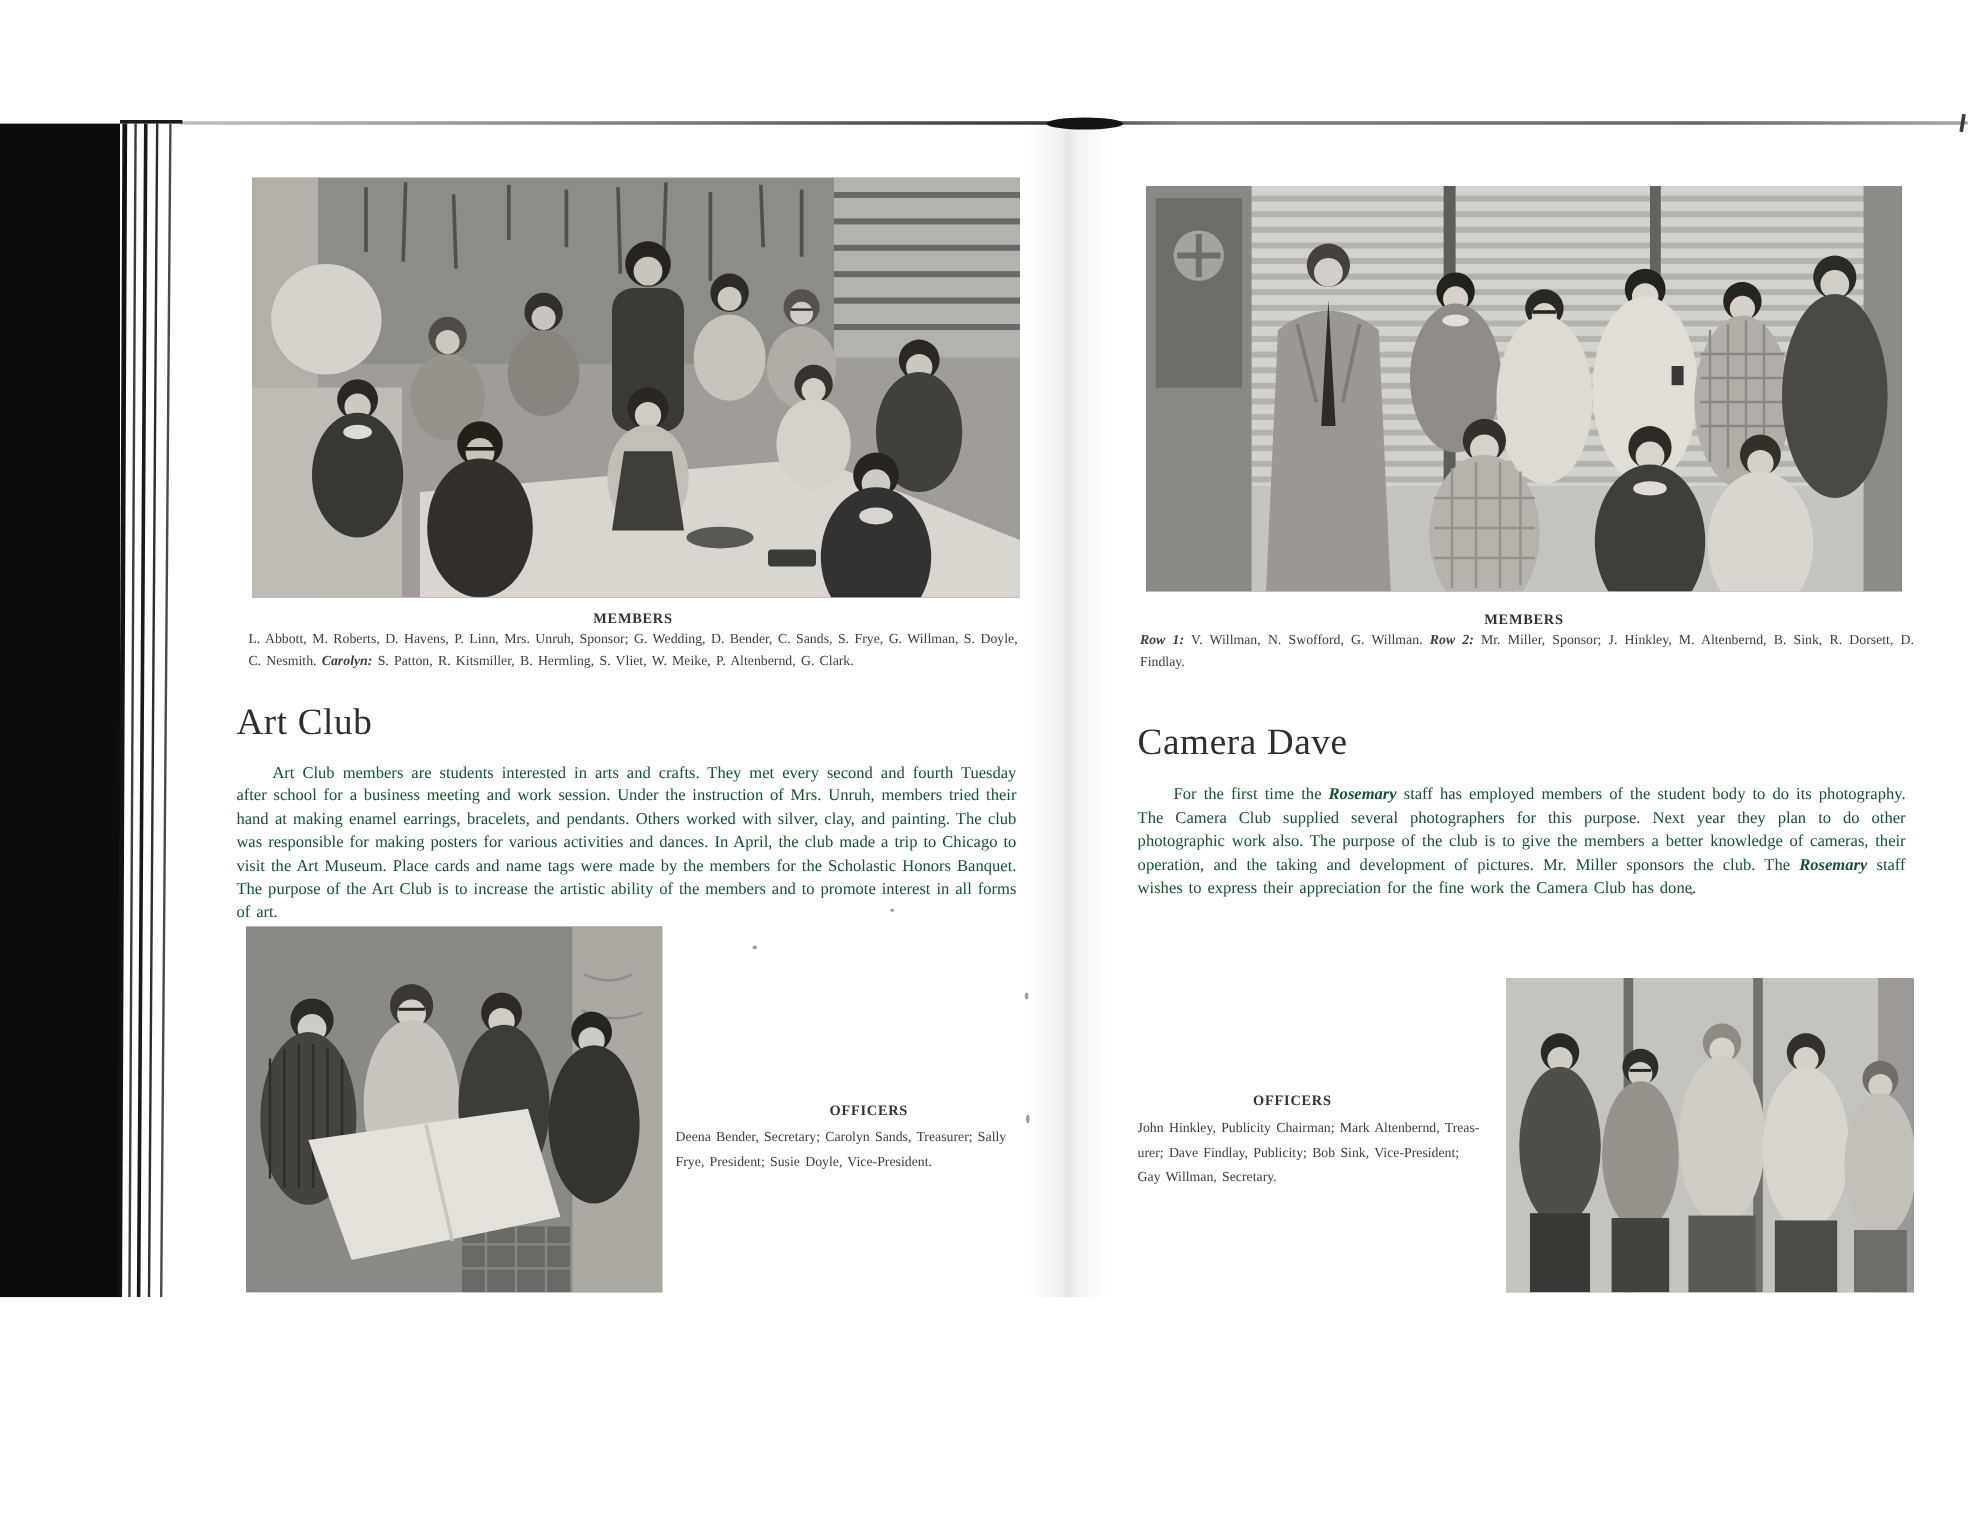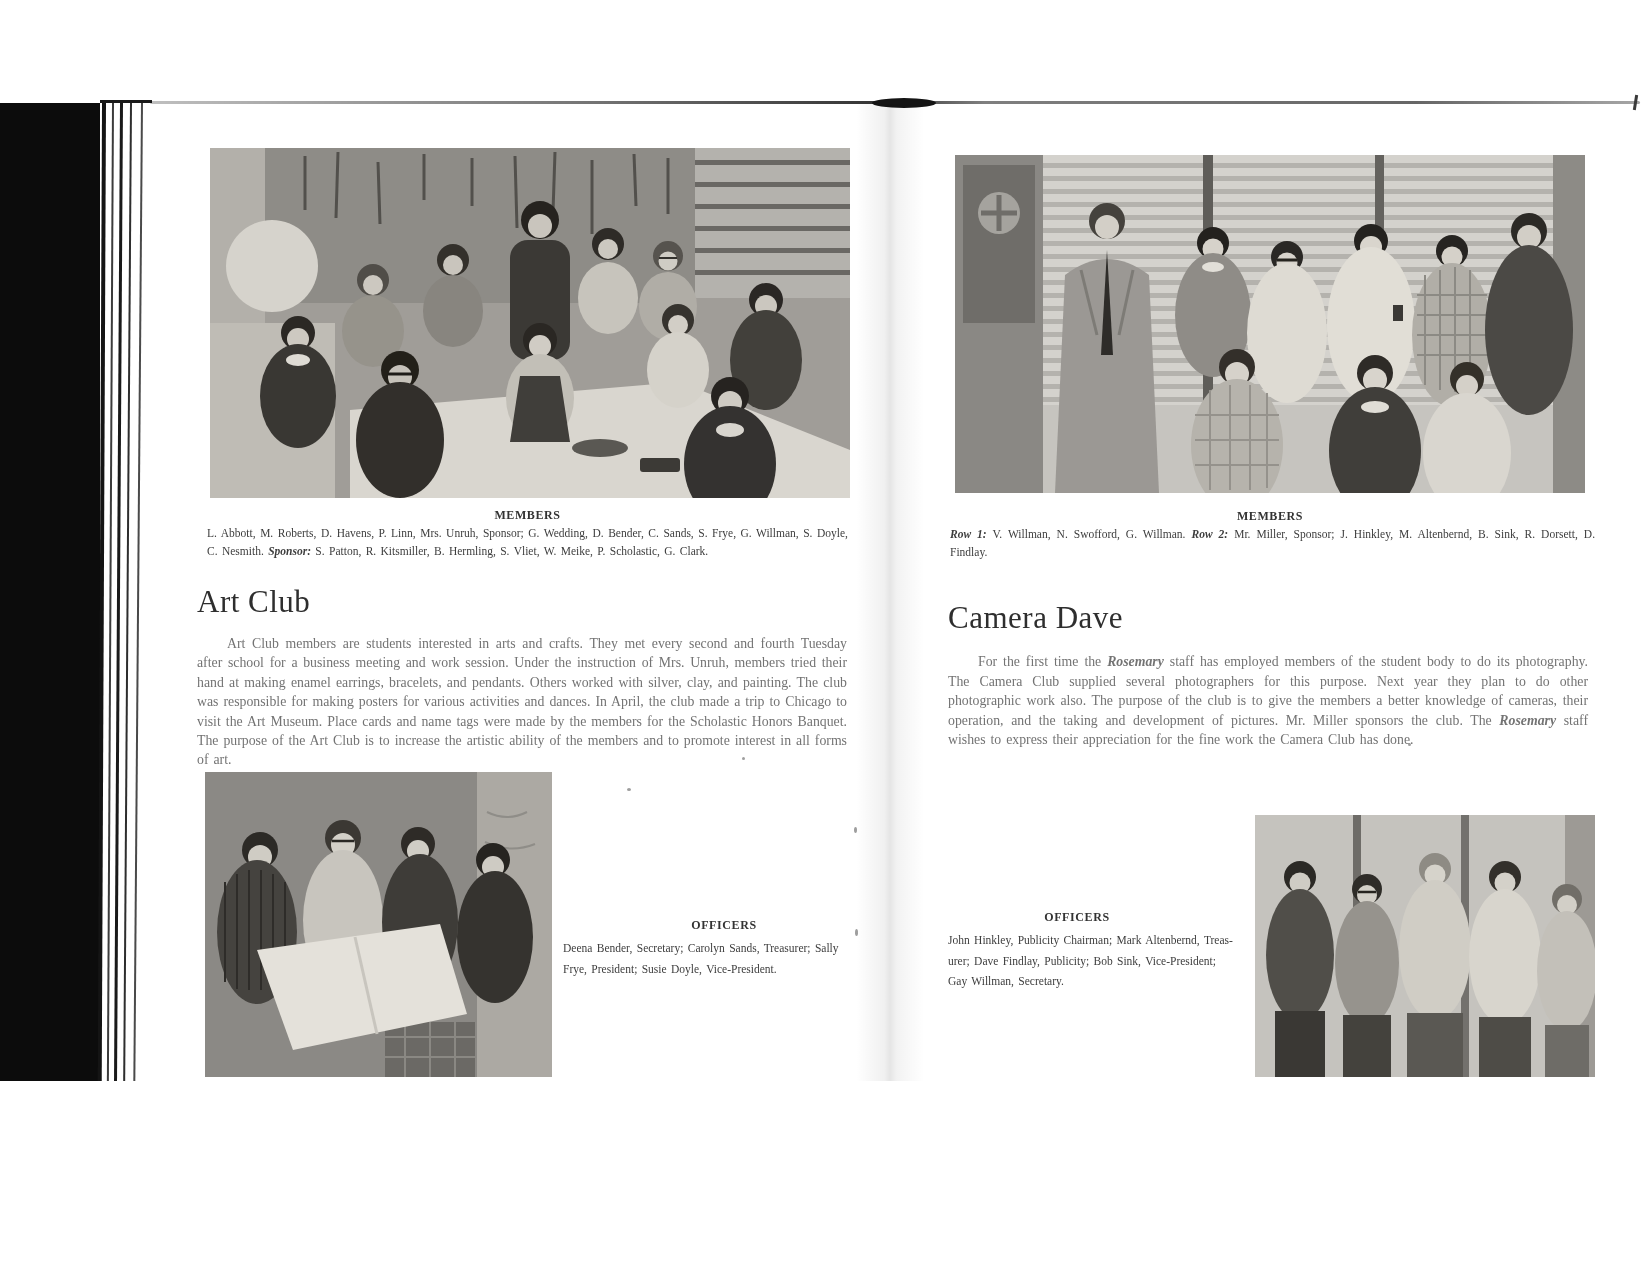--- a/index.html
+++ b/index.html
@@ -34,21 +34,21 @@
   .photo { position:absolute; overflow:hidden; background:#9a9a9a; }
   .photo svg { display:block; }
   .ph-art-group       { left:210px;  top:148px; width:640px; height:350px; }
   .ph-camera-group    { left:955px;  top:155px; width:630px; height:338px; }
   .ph-art-officers    { left:205px;  top:772px; width:347px; height:305px; }
   .ph-camera-officers { left:1255px; top:815px; width:340px; height:262px; }
   
   .small-head { position:absolute; font-size:12px; font-weight:bold; letter-spacing:0.6px; color:#333; text-align:center; }
   .members    { position:absolute; font-size:11.5px; line-height:18px; text-align:justify; color:#3d3d3d; word-spacing:1.5px; }
   .club-title { position:absolute; font-size:31px; color:#2e2e2e; letter-spacing:0.5px; }
-  .body-para  { position:absolute; font-size:13.8px; line-height:19.4px; text-align:justify; text-indent:30px; word-spacing:1.5px; color:#737373; }
+  .body-para  { position:absolute; font-size:13.8px; line-height:19.4px; text-align:justify; text-indent:30px; word-spacing:1.5px; color:#14532d; }
   .officers   { position:absolute; font-size:11.5px; line-height:21px; color:#3d3d3d; word-spacing:1.5px; }
   .officers div { white-space:nowrap; }
   .it { font-style:italic;font-weight:bold; }
 </style>
 </head>
 <body>
 
 <div class="stage">
 
   <div class="black-left"></div>
@@ -140,21 +140,21 @@
         <circle cx="520" cy="255" r="12" fill="#cfcbc3"></circle>
       <ellipse cx="520" cy="316" rx="46" ry="58" fill="#343230"></ellipse>
         <ellipse cx="520" cy="282" rx="14" ry="7" fill="#d8d5ce"></ellipse>
       <ellipse cx="390" cy="300" rx="28" ry="9" fill="#5a5853"></ellipse>
       <rect x="430" y="310" width="40" height="14" rx="3" fill="#3c3a36"></rect>
     </svg>
   </div>
 
   <div class="small-head" style="left:207px; top:508px; width:641px;">MEMBERS</div>
 
-  <div class="members" style="left:207px; top:524px; width:641px;"><span>L. Abbott, M. Roberts, D. Havens, P. Linn, Mrs. Unruh, Sponsor; G. Wedding, D. Bender, C. Sands, S. Frye, G. Willman, S. Doyle, C. Nesmith. </span><span class="it">Sponsor:</span><span> S. Patton, R. Kitsmiller, B. Hermling, S. Vliet, W. Meike, P. Scholastic, G. Clark.</span></div>
+  <div class="members" style="left:207px; top:524px; width:641px;"><span>L. Abbott, M. Roberts, D. Havens, P. Linn, Mrs. Unruh, Sponsor; G. Wedding, D. Bender, C. Sands, S. Frye, G. Willman, S. Doyle, C. Nesmith. </span><span class="it">Carolyn:</span><span> S. Patton, R. Kitsmiller, B. Hermling, S. Vliet, W. Meike, P. Altenbernd, G. Clark.</span></div>
 
   <div class="club-title" style="left:197px; top:584px; width:650px;">Art Club</div>
 
   <div class="body-para" style="left:197px; top:634px; width:650px;">Art Club members are students interested in arts and crafts. They met every second and fourth Tuesday after school for a business meeting and work session. Under the instruction of Mrs. Unruh, members tried their hand at making enamel earrings, bracelets, and pendants. Others worked with silver, clay, and painting. The club was responsible for making posters for various activities and dances. In April, the club made a trip to Chicago to visit the Art Museum. Place cards and name tags were made by the members for the Scholastic Honors Banquet. The purpose of the Art Club is to increase the artistic ability of the members and to promote interest in all forms of art.</div>
 
   <div class="photo ph-art-officers">
     <svg viewBox="0 0 347 305" width="100%" height="100%" preserveAspectRatio="none">
       <rect width="347" height="305" fill="#8b8985"></rect>
       <rect x="272" y="0" width="75" height="305" fill="#aca9a3"></rect>
       <path stroke="#8f8d88" stroke-width="2" fill="none" d="M282 40 q20 10 40 0 M280 70 q25 12 50 2"></path>

